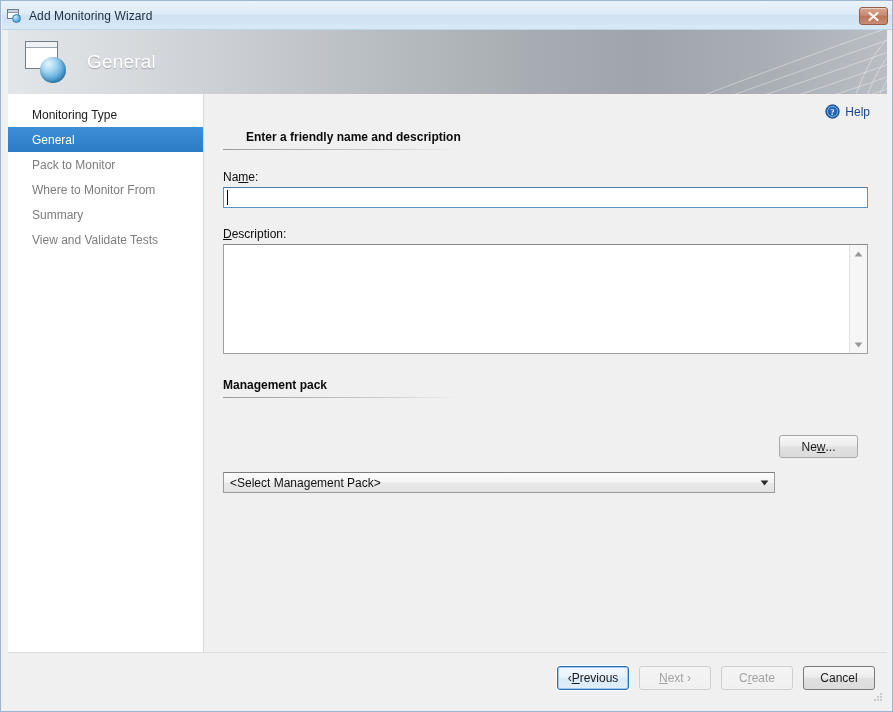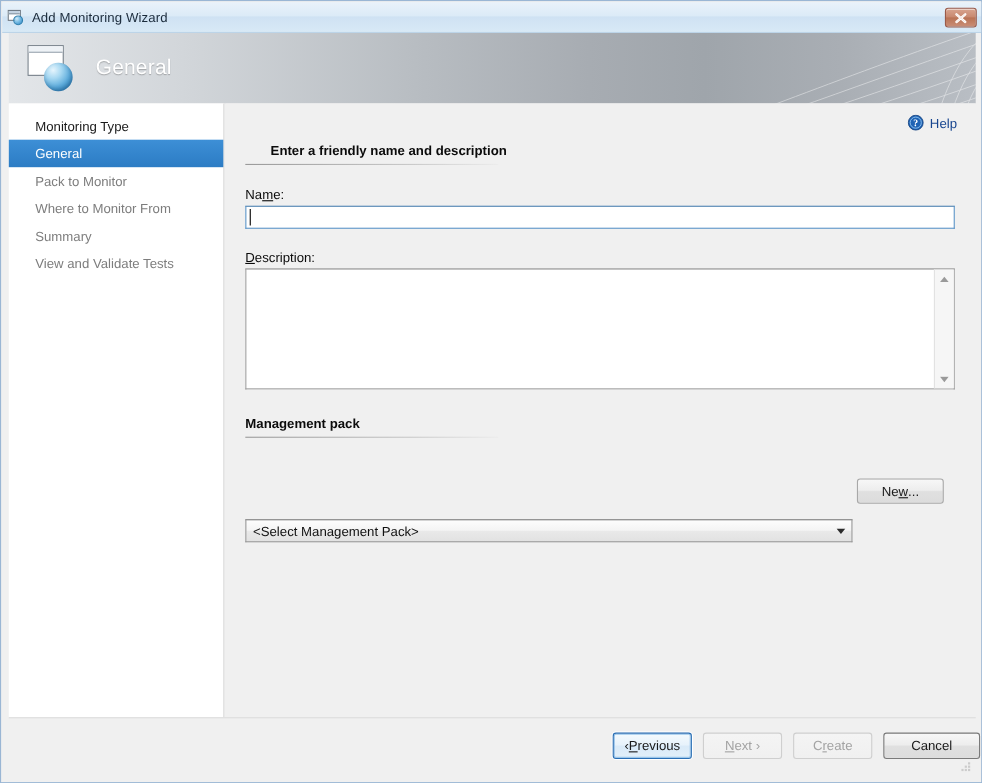--- a/index.html
+++ b/index.html
@@ -503,21 +503,21 @@
     <div class="btn disabled" style="left:631px; top:13px; width:72px; height:24px;">
       <span></span>
         <span class="ul">N</span>
         <span>ext ›</span>
     </div>
     <div class="btn disabled" style="left:713px; top:13px; width:72px; height:24px;">
       <span>C</span>
         <span class="ul">r</span>
         <span>eate</span>
     </div>
-    <div class="btn strong" style="left:795px; top:13px; width:88px; height:24px;">
+    <div class="btn strong" style="left:795px; top:13px; width:72px; height:24px;">
       <span>Cancel</span>
     </div>
     <svg class="resize-grip" viewBox="0 0 12 12">
       <g fill="#a9a9a9">
         <rect x="9" y="2" width="2" height="2"></rect>
         <rect x="6" y="5" width="2" height="2"></rect>
           <rect x="9" y="5" width="2" height="2"></rect>
         <rect x="3" y="8" width="2" height="2"></rect>
           <rect x="6" y="8" width="2" height="2"></rect>
           <rect x="9" y="8" width="2" height="2"></rect>

